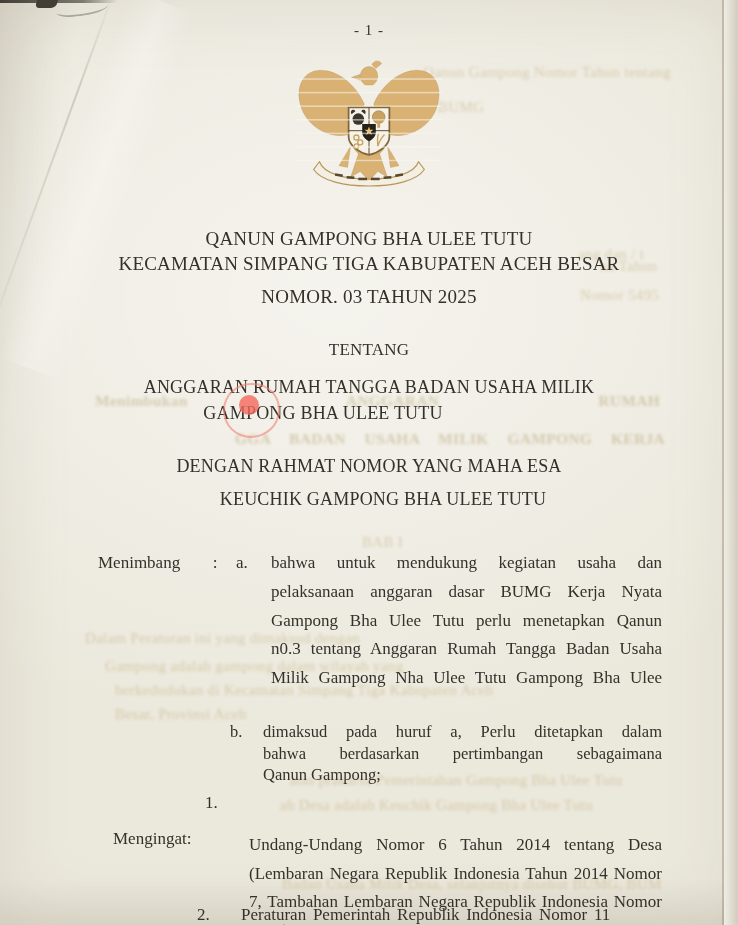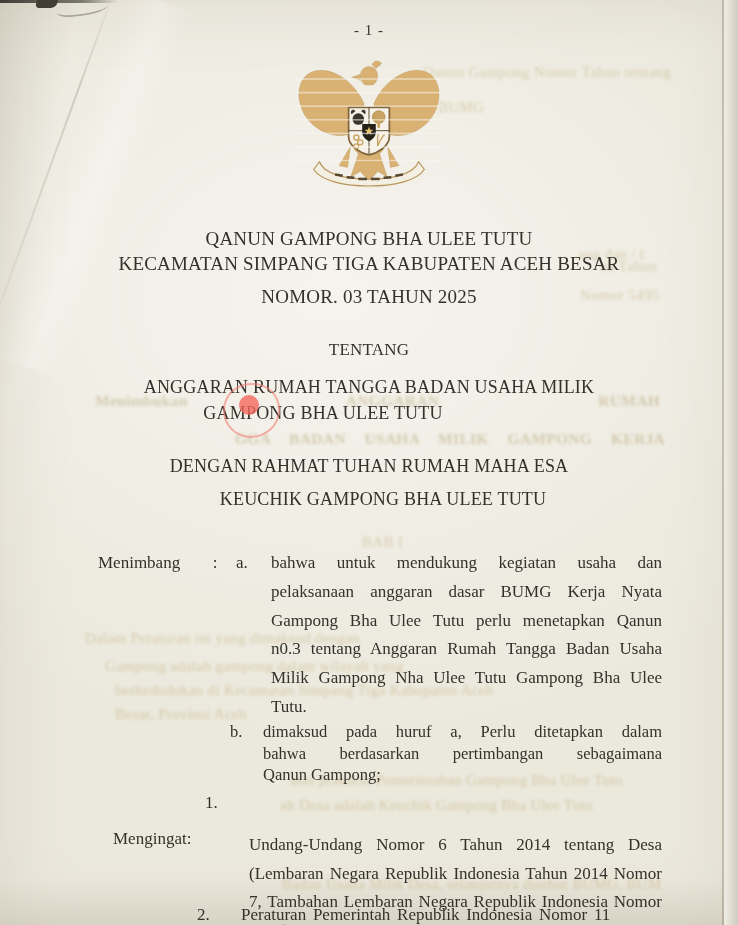--- a/index.html
+++ b/index.html
@@ -137,37 +137,36 @@
       </g>
     </svg>
   </div>
 
   <div class="c h-main" style="top:228px;">QANUN GAMPONG BHA ULEE TUTU</div>
   <div class="c h-main" style="top:253px;">KECAMATAN SIMPANG TIGA KABUPATEN ACEH BESAR</div>
   <div class="c h-main" style="top:286px;">NOMOR. 03 TAHUN 2025</div>
   <div class="c h-sub" style="top:377px;">ANGGARAN RUMAH TANGGA BADAN USAHA MILIK</div>
   <div class="c h-sub" style="top:340px;font-size:17px;">TENTANG</div>
   <div class="c h-sub" style="top:403px;transform:translateX(-46px);">GAMPONG BHA ULEE TUTU</div>
-  <div class="c h-sub" style="top:456px;">DENGAN RAHMAT TUHAN RUMAH MAHA ESA</div>
+  <div class="c h-sub" style="top:456px;">DENGAN RAHMAT NOMOR YANG MAHA ESA</div>
   <div class="c h-sub" style="top:489px;transform:translateX(14px);">KEUCHIK GAMPONG BHA ULEE TUTU</div>
 
   <div class="stamp-ring"></div>
   <div class="stamp-dot"></div>
 
   <div class="row" id="menimbang">
     <div class="lbl">Menimbang</div>
     <div class="col">:</div>
     <div class="mk">a.</div>
     <div class="par">
       <div class="jl">bahwa untuk mendukung kegiatan usaha dan</div>
       <div class="jl">pelaksanaan anggaran dasar BUMG Kerja Nyata</div>
       <div class="jl">Gampong Bha Ulee Tutu perlu menetapkan Qanun</div>
       <div class="jl">n0.3 tentang Anggaran Rumah Tangga Badan Usaha</div>
       <div class="jl">Milik Gampong Nha Ulee Tutu Gampong Bha Ulee</div>
-      <div class="jlast">Tutu.</div>
     </div>
   </div>
 
   <div class="row" id="item-b">
     <div class="mk">b.</div>
     <div class="par">
       <div class="jl">dimaksud pada huruf a, Perlu ditetapkan dalam</div>
       <div class="jl">bahwa berdasarkan pertimbangan sebagaimana</div>
       <div class="jlast">Qanun Gampong;</div>
     </div>

